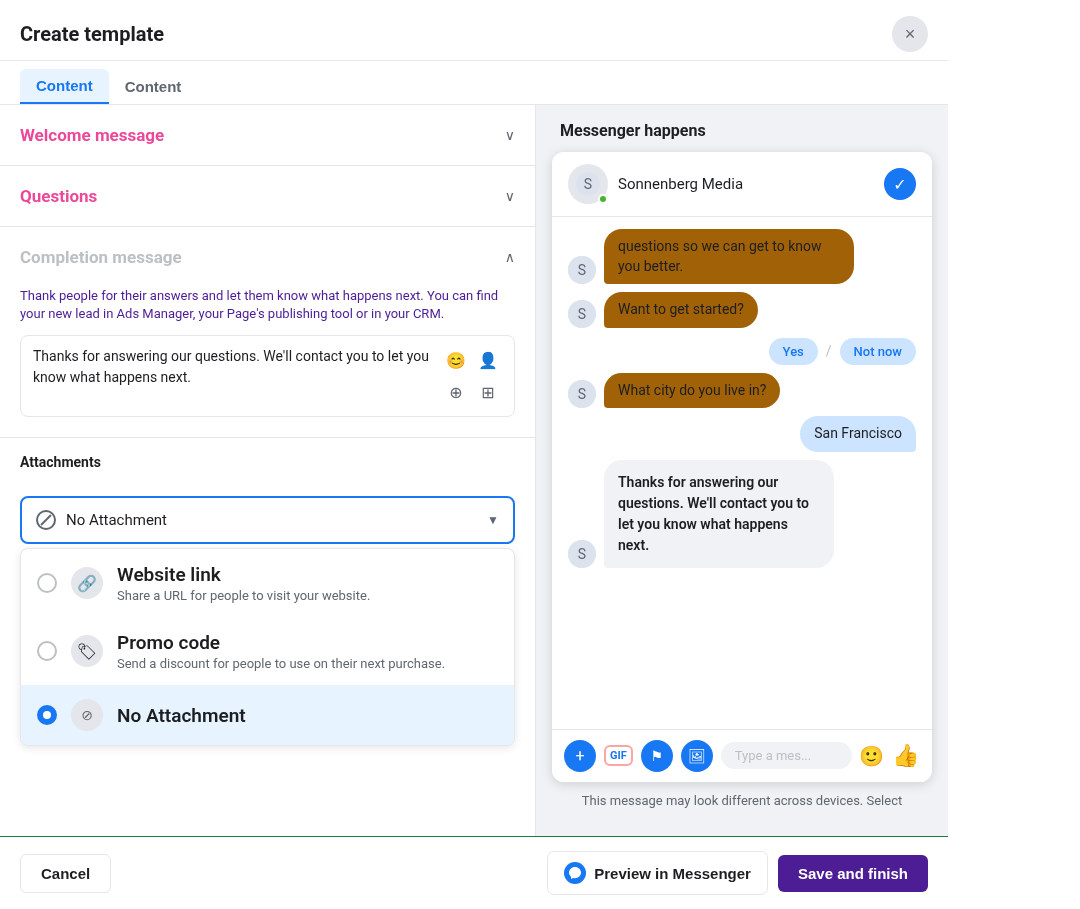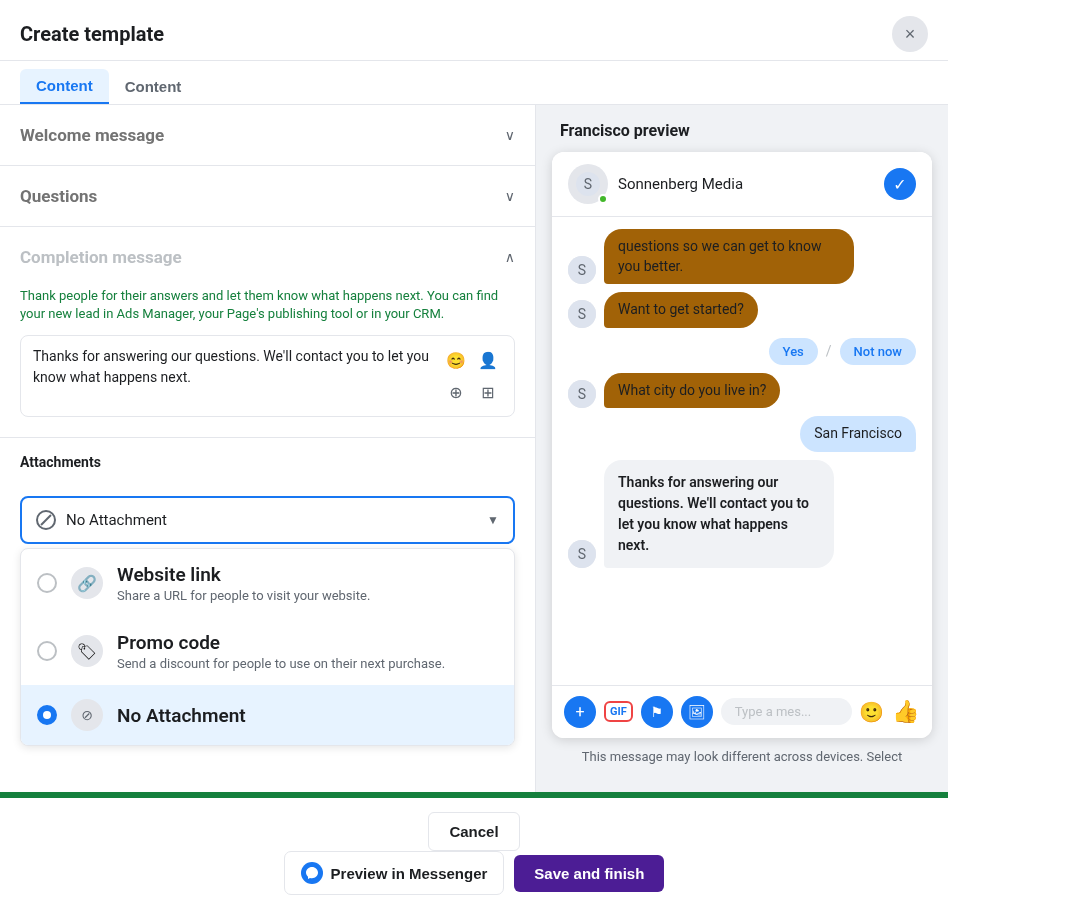--- a/index.html
+++ b/index.html
@@ -92,39 +92,39 @@
       display: flex;
       justify-content: space-between;
       align-items: center;
       padding: 20px 20px;
       cursor: pointer;
     }
 
     .section-title {
       font-size: 17px;
       font-weight: 700;
-      color: #737373;
+      color: #ec4899;
     }
 
     .section-title.disabled {
       color: #bcc0c4;
     }
 
     .chevron {
       font-size: 14px;
       color: #606770;
     }
 
     .completion-section {
       padding: 0 20px 20px 20px;
     }
 
     .completion-desc {
       font-size: 13px;
-      color: #15803d;
+      color: #4c1d95;
       line-height: 1.4;
       margin-bottom: 12px;
     }
 
     .message-box {
       border: 1px solid #e4e6eb;
       border-radius: 8px;
       padding: 10px 12px;
       display: flex;
       align-items: flex-start;
@@ -479,21 +479,21 @@
       align-items: center;
       justify-content: center;
       font-size: 16px;
       flex-shrink: 0;
     }
 
     .gif-btn {
       font-size: 11px;
       font-weight: 700;
       color: #1877f2;
-      border: 2px solid #ef4444;
+      border: 2px solid #fca5a5;
       border-radius: 6px;
       padding: 2px 4px;
       flex-shrink: 0;
     }
 
     .input-field-mock {
       flex: 1;
       background: #f0f2f5;
       border-radius: 20px;
       padding: 6px 14px;
@@ -517,23 +517,22 @@
       padding: 10px;
       line-height: 1.4;
     }
 
     
     .modal-footer {
       display: flex;
       justify-content: space-between;
       align-items: center;
       padding: 14px 20px;
-      border-top: 6px solid #15803d;
-      background: #fff;
-      flex-direction: column;
+      border-top: 1px solid #15803d;
+      background: #fff;
     }
 
     .cancel-btn {
       padding: 10px 20px;
       border: 1px solid #e4e6eb;
       border-radius: 6px;
       background: #fff;
       font-size: 15px;
       font-weight: 600;
       color: #1c1e21;
@@ -674,21 +673,21 @@
             <div class="dropdown-item-icon" style="font-size:14px; color:#606770;">⊘</div>
             <div class="dropdown-item-content">
               <div class="dropdown-item-title">No Attachment</div>
             </div>
           </div>
         </div>
       </div>
     </div>
 
     <div class="right-panel">
-      <div class="preview-title">Francisco preview</div>
+      <div class="preview-title">Messenger happens</div>
       <div class="messenger-preview">
 
         <div class="messenger-header">
           <div class="messenger-avatar">
             <svg width="24" height="24" viewBox="0 0 24 24" fill="none">
               <circle cx="12" cy="12" r="12" fill="#dde3ee"></circle>
               <text x="12" y="17" text-anchor="middle" font-size="14" fill="#606770">S</text>
             </svg>
             <div class="online-dot"></div>
           </div>

